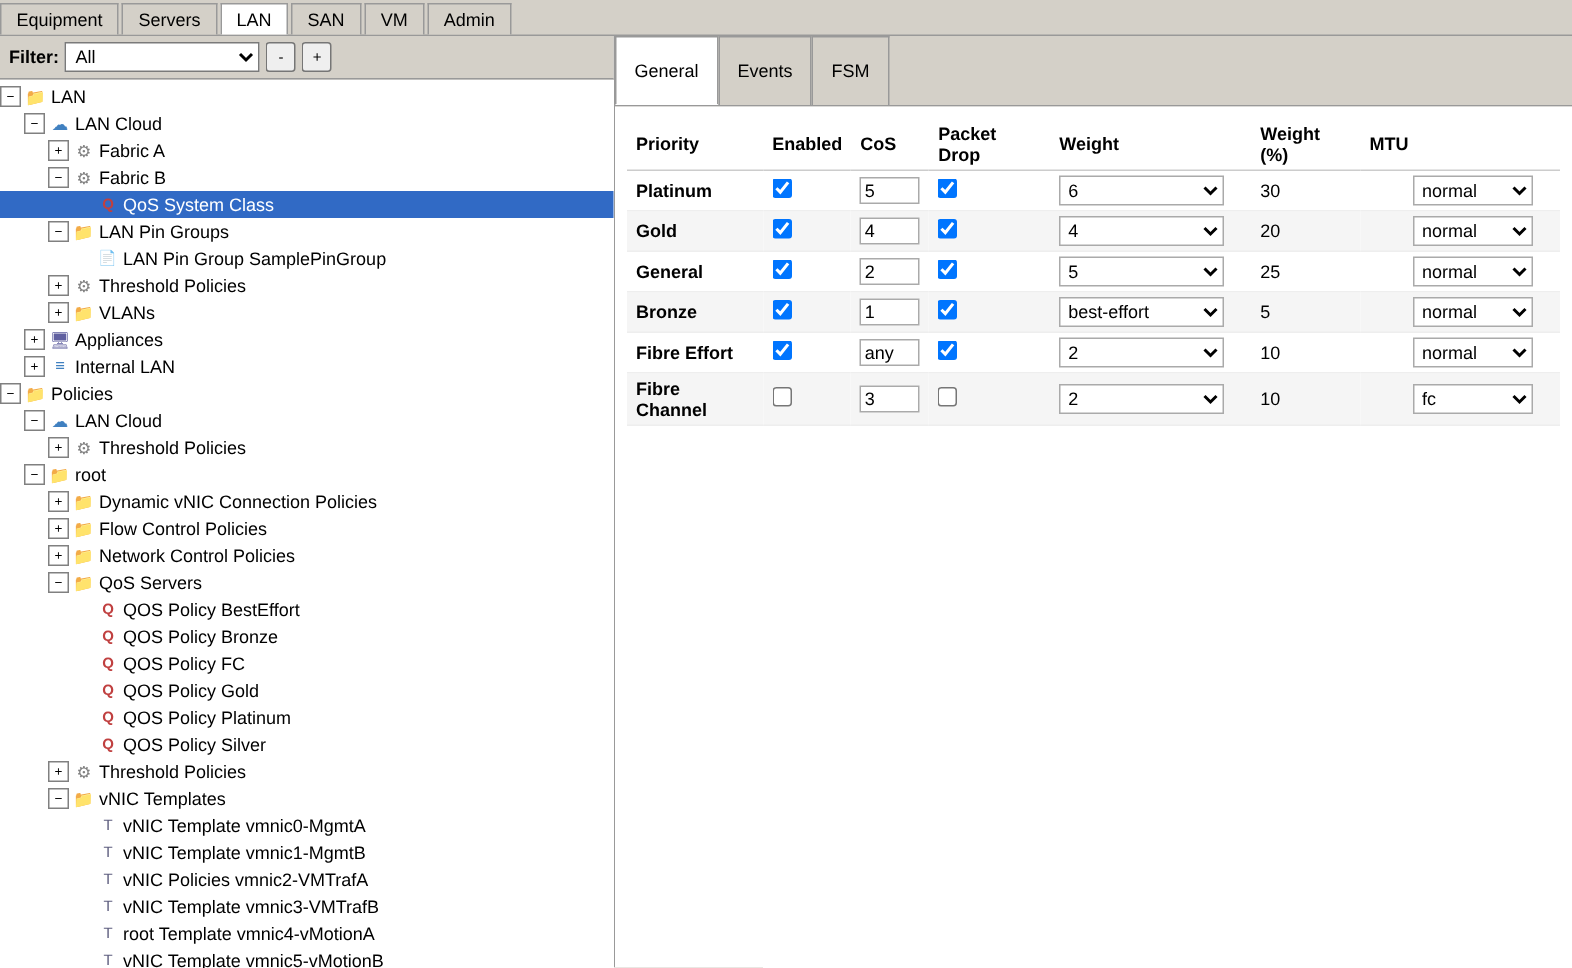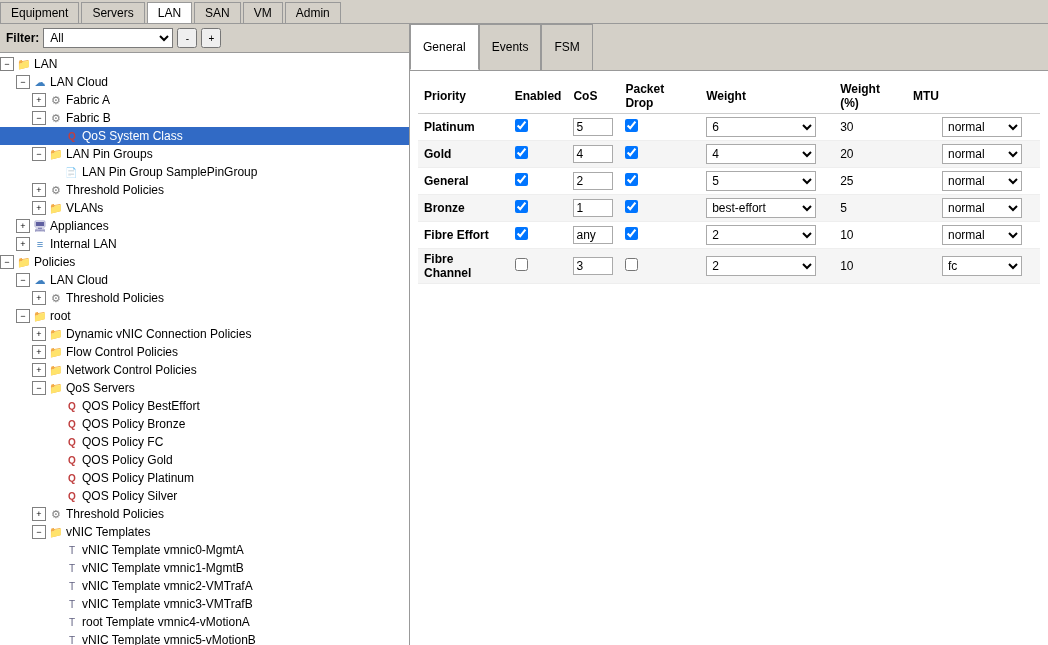--- a/index.html
+++ b/index.html
@@ -340,21 +340,21 @@
           <span class="node-label">vNIC Template vmnic1-MgmtB</span>
         </div>
         <div class="tree-node">
           <span class="indent"></span>
           <span class="indent"></span>
           <span class="indent"></span>
           <span style="width:16px;display:inline-block;"></span>
           <span class="node-icon">
             <span style="color:#606080;font-size:10px;">T</span>
           </span>
-          <span class="node-label">vNIC Template vmnic2-VMTrafA</span>
+          <span class="node-label">vNIC Policies vmnic2-VMTrafA</span>
         </div>
         <div class="tree-node">
           <span class="indent"></span>
           <span class="indent"></span>
           <span class="indent"></span>
           <span style="width:16px;display:inline-block;"></span>
           <span class="node-icon">
             <span style="color:#606080;font-size:10px;">T</span>
           </span>
           <span class="node-label">vNIC Template vmnic3-VMTrafB</span>

